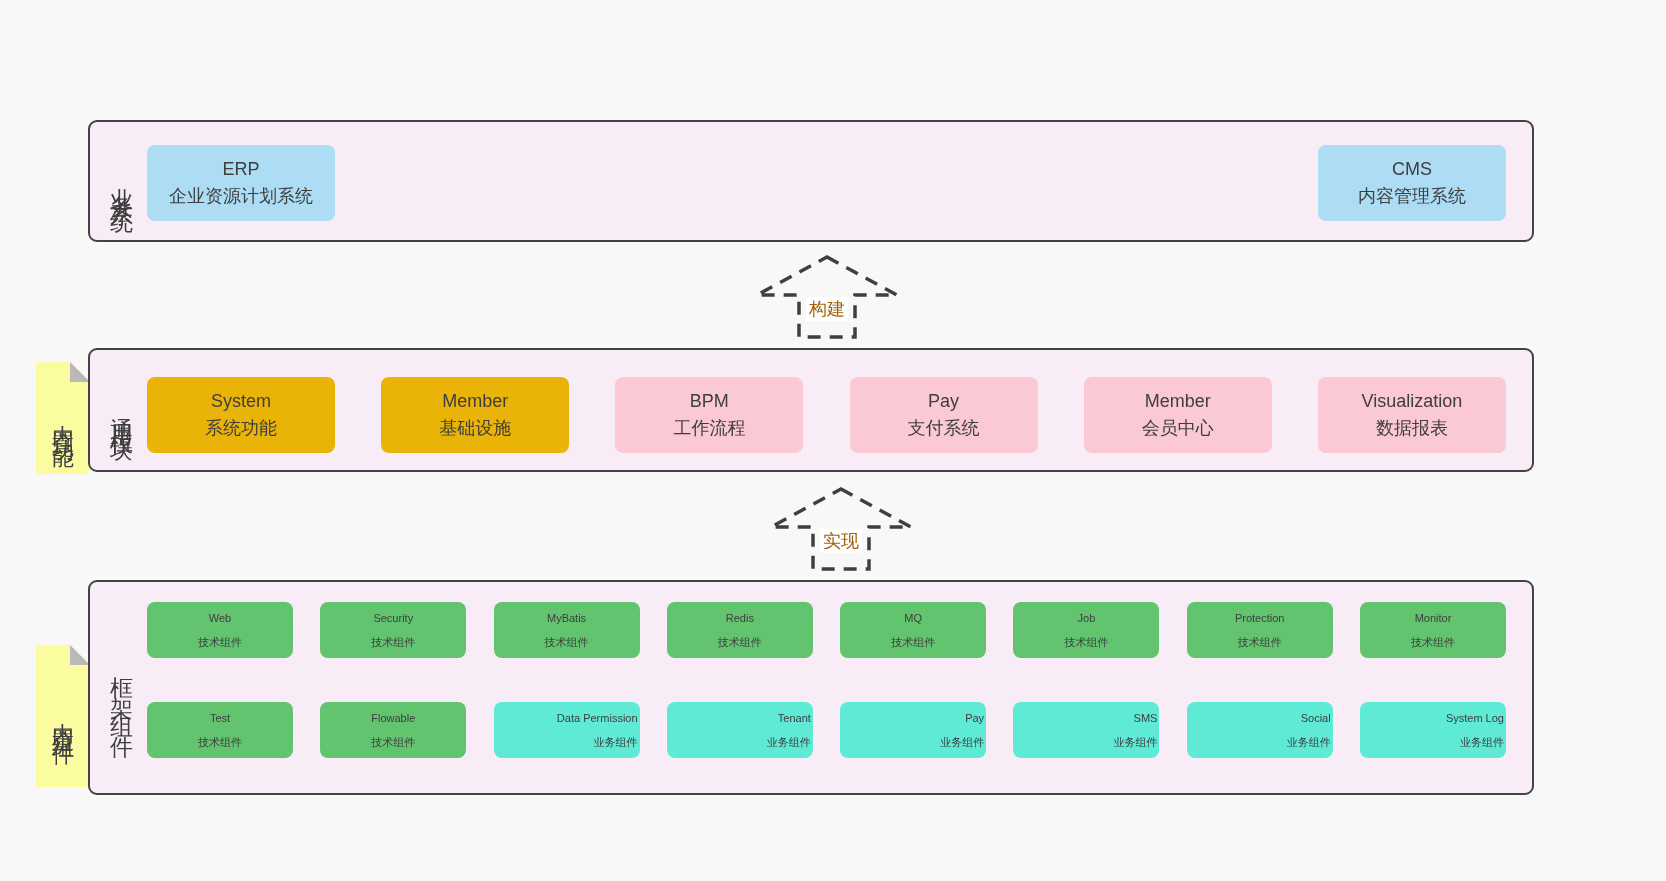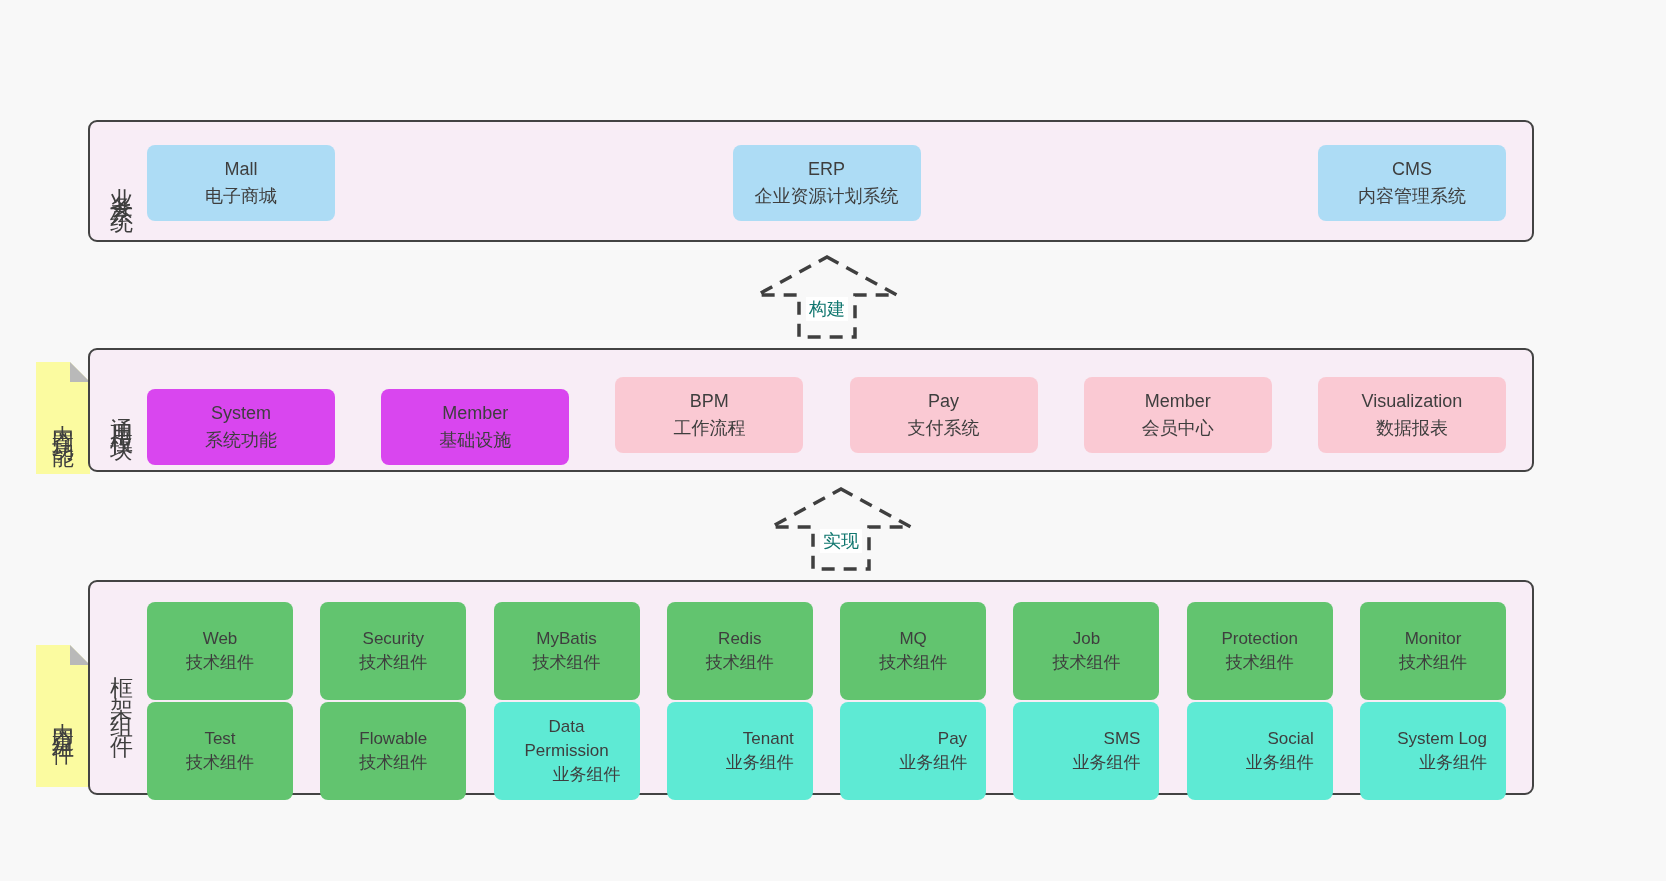--- a/index.html
+++ b/index.html
@@ -36,23 +36,23 @@
 
   
   .box {
     border-radius:8px;
     display:flex; flex-direction:column;
     align-items:center; justify-content:center;
     text-align:center;
   }
   .box .bn, .box .bs { display:block; }
   .box-lg { width:188px; height:76px; font-size:18px; line-height:27px; }
-  .box-sm { width:146px; height:98px; font-size:17px; line-height:24px; padding:19px; }
+  .box-sm { width:146px; height:56px; font-size:11px; line-height:24px; padding:2px; }
   .blue   { background:#addcf5; }
-  .red    { background:#d946ef;margin-top:12px; }
+  .red    { background:#eab308; }
   .pink   { background:#fac9d3; }
   .green  { background:#62c46f; }
   .lgreen { background:#5eead4;align-items:flex-end; }
 
   
   .tab {
     position:absolute; left:36px; width:54px;
     background:#fbfba0;
     z-index:1;
     display:flex; align-items:center; justify-content:center;
@@ -69,33 +69,29 @@
     position:absolute; top:0; right:0; width:0; height:0;
     border-bottom:20px solid #b9b9b9; border-right:20px solid transparent;
   }
 
   
   .arrow { position:absolute; width:150px; height:88px; z-index:1; }
   .arrow svg { display:block; }
   .arrow-label {
     position:absolute; top:44px; left:50%; transform:translateX(-50%);
     background:#ffffff; padding:0 3px;
-    font-size:18px; color:#0f766e; white-space:nowrap;
+    font-size:18px; color:#a16207; white-space:nowrap;
   }
 </style>
 </head>
 <body>
 
 <div class="panel" style="top:120px; height:122px;">
   <div class="v-label spread">业务系统</div>
   <div class="row" style="top:23px;">
-    <div class="box box-lg blue">
-      <span class="bn">Mall</span>
-      <span class="bs">电子商城</span>
-    </div>
     <div class="box box-lg blue">
       <span class="bn">ERP</span>
       <span class="bs">企业资源计划系统</span>
     </div>
     <div class="box box-lg blue">
       <span class="bn">CMS</span>
       <span class="bs">内容管理系统</span>
     </div>
   </div>
 </div>

